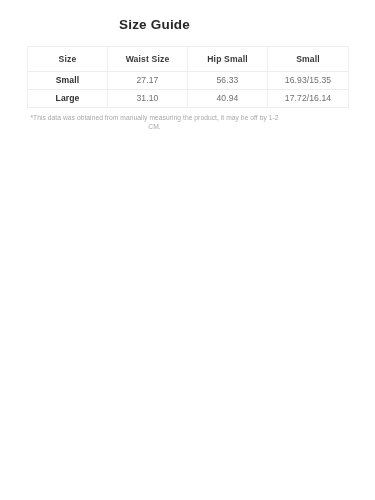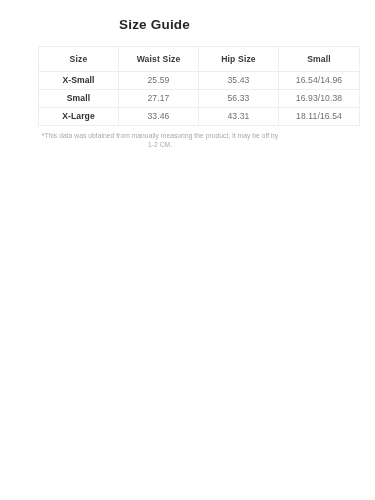--- a/index.html
+++ b/index.html
@@ -28,21 +28,21 @@
     font-size: 13.5px;
     font-weight: bold;
     color: #262626;
     letter-spacing: 0.2px;
     margin: 0;
     padding-top: 17px;
     line-height: 15px;
   }
 
   .table-wrap {
-    margin: 14px 27px 0 38px;
+    margin: 14px 27px 0 27px;
   }
 
   table.size-table {
     width: 321px;
     border-collapse: collapse;
     table-layout: fixed;
     background: #ffffff;
   }
 
   table.size-table th,
@@ -106,42 +106,36 @@
       <colgroup>
         <col class="col-size">
         <col class="col-waist">
         <col class="col-hip">
         <col class="col-length">
       </colgroup>
       <thead>
         <tr>
           <th>Size</th>
           <th>Waist Size</th>
-          <th>Hip Size</th>
+          <th>Hip Small</th>
           <th>Small</th>
         </tr>
       </thead>
       <tbody>
         <tr>
-          <td class="size-cell">X-Small</td>
-          <td class="num-cell">25.59</td>
-          <td class="num-cell">35.43</td>
-          <td class="num-cell">16.54/14.96</td>
-        </tr>
-        <tr>
           <td class="size-cell">Small</td>
           <td class="num-cell">27.17</td>
           <td class="num-cell">56.33</td>
-          <td class="num-cell">16.93/10.38</td>
+          <td class="num-cell">16.93/15.35</td>
         </tr>
         <tr>
-          <td class="size-cell">X-Large</td>
-          <td class="num-cell">33.46</td>
-          <td class="num-cell">43.31</td>
-          <td class="num-cell">18.11/16.54</td>
+          <td class="size-cell">Large</td>
+          <td class="num-cell">31.10</td>
+          <td class="num-cell">40.94</td>
+          <td class="num-cell">17.72/16.14</td>
         </tr>
       </tbody>
     </table>
 
     <p class="footnote">*This data was obtained from manually measuring the product, it may be off by 1-2 CM.</p>
   </div>
 
 </div>
 
 </body></html>

